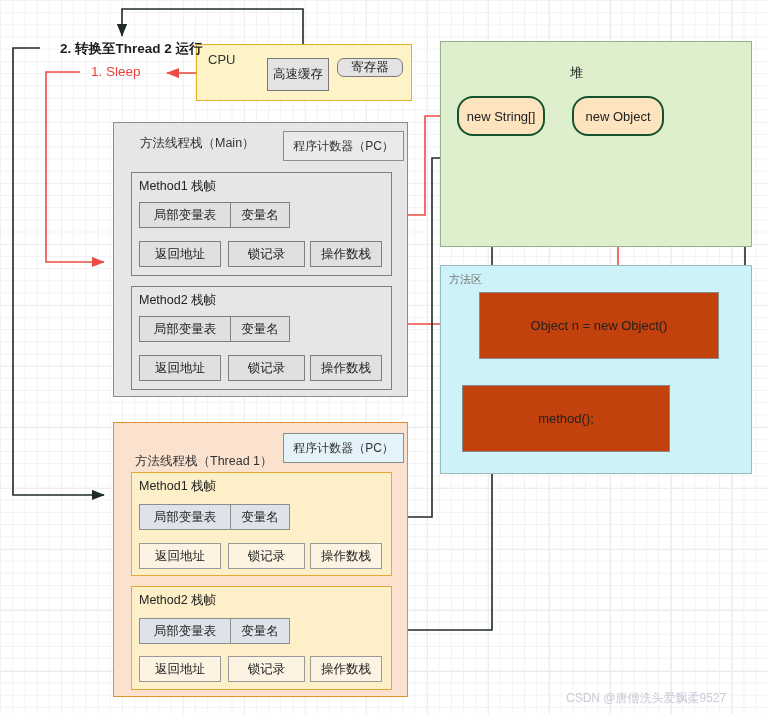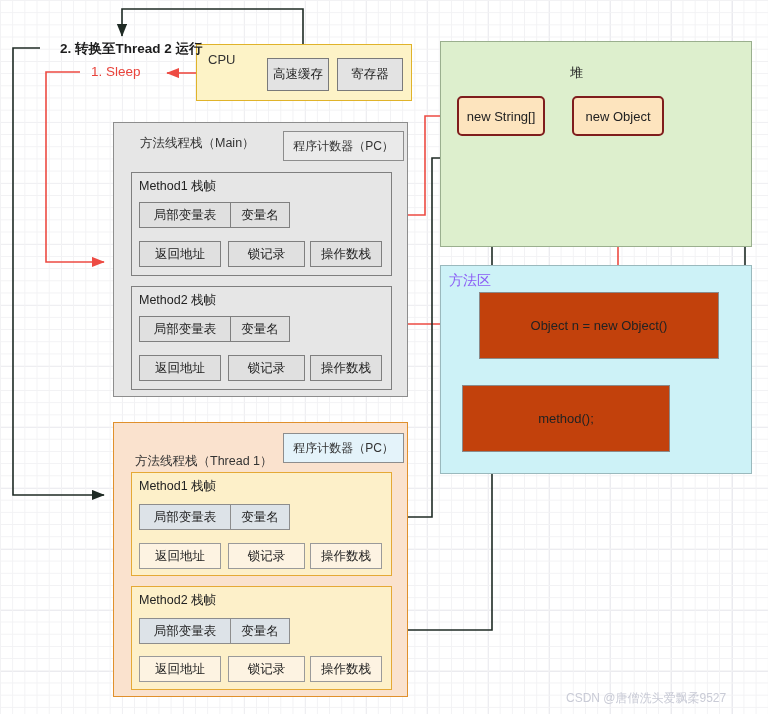--- a/index.html
+++ b/index.html
@@ -16,21 +16,21 @@
     color:#2b2b2b;
   }
   .abs{position:absolute;box-sizing:border-box;}
   .ctr{display:flex;align-items:center;justify-content:center;text-align:center;}
 
   
   #cpu-box{left:196px;top:44px;width:216px;height:57px;background:#fdf3c7;border:1px solid #e0b32a;}
   #cpu-label{left:208px;top:52px;font-size:13px;color:#333;}
   .cpu-sub{background:#e3e3e3;border:1px solid #7a7a7a;font-size:12.5px;color:#222;}
   #cpu-cache{left:267px;top:58px;width:62px;height:33px;}
-  #cpu-reg{left:337px;top:58px;width:66px;height:33px;}
+  #cpu-reg{left:337px;top:58px;width:66px;height:19px;border-radius:7px;}
 
   
   #label-thread2{left:50px;top:40px;font-size:13.5px;font-weight:bold;color:#1d1d1d;white-space:nowrap;margin-left:10px;}
   #label-sleep{left:91px;top:64px;font-size:13.5px;color:#e8433b;white-space:nowrap;}
 
   
   #main-stack{left:113px;top:122px;width:295px;height:275px;background:#e6e6e6;border:1px solid #8d8d8d;}
   #main-stack-title{left:140px;top:135px;font-size:12.5px;color:#333;text-align:right;}
   #main-pc{left:283px;top:131px;width:121px;height:30px;background:#eaeaea;border:1px solid #8d8d8d;font-size:12px;color:#333;}
 
@@ -75,27 +75,27 @@
   #t1m2-title{left:139px;top:592px;}
   #t1m2-local{left:139px;top:618px;width:92px;height:26px;}
   #t1m2-var{left:230px;top:618px;width:60px;height:26px;}
   #t1m2-ret{left:139px;top:656px;width:82px;height:26px;}
   #t1m2-lock{left:228px;top:656px;width:77px;height:26px;}
   #t1m2-stk{left:310px;top:656px;width:72px;height:26px;}
 
   
   #heap-box{left:440px;top:41px;width:312px;height:206px;background:#ddefcd;border:1px solid #9aaf8e;}
   #heap-title{left:570px;top:64px;font-size:13px;color:#222;}
-  .heap-obj{background:#fde4be;border:2px solid #7f1d1d;border-radius:5px;font-size:13px;color:#222;}
+  .heap-obj{background:#fde4be;border:2px solid #14532d;border-radius:16px;font-size:13px;color:#222;}
   #obj-string{left:457px;top:96px;width:88px;height:40px;}
   #obj-object{left:572px;top:96px;width:92px;height:40px;}
 
   
   #methodarea-box{left:440px;top:265px;width:312px;height:209px;background:#cdf2f7;border:1px solid #9ab9bd;}
-  #methodarea-title{left:449px;top:272px;font-size:14px;color:#8b5cf6;}
+  #methodarea-title{left:449px;top:272px;font-size:11px;color:#737373;}
   .ma-item{background:#c2410c;border:1px solid #8a8a8a;font-size:13px;color:#222;}
   #ma-obj{left:479px;top:292px;width:240px;height:67px;}
   #ma-method{left:462px;top:385px;width:208px;height:67px;}
 
   
   #watermark{left:566px;top:690px;font-size:12px;color:#c9cbd6;white-space:nowrap;}
 
   svg#wires{position:absolute;left:0;top:0;width:768px;height:714px;pointer-events:none;}
 </style>
 </head>

